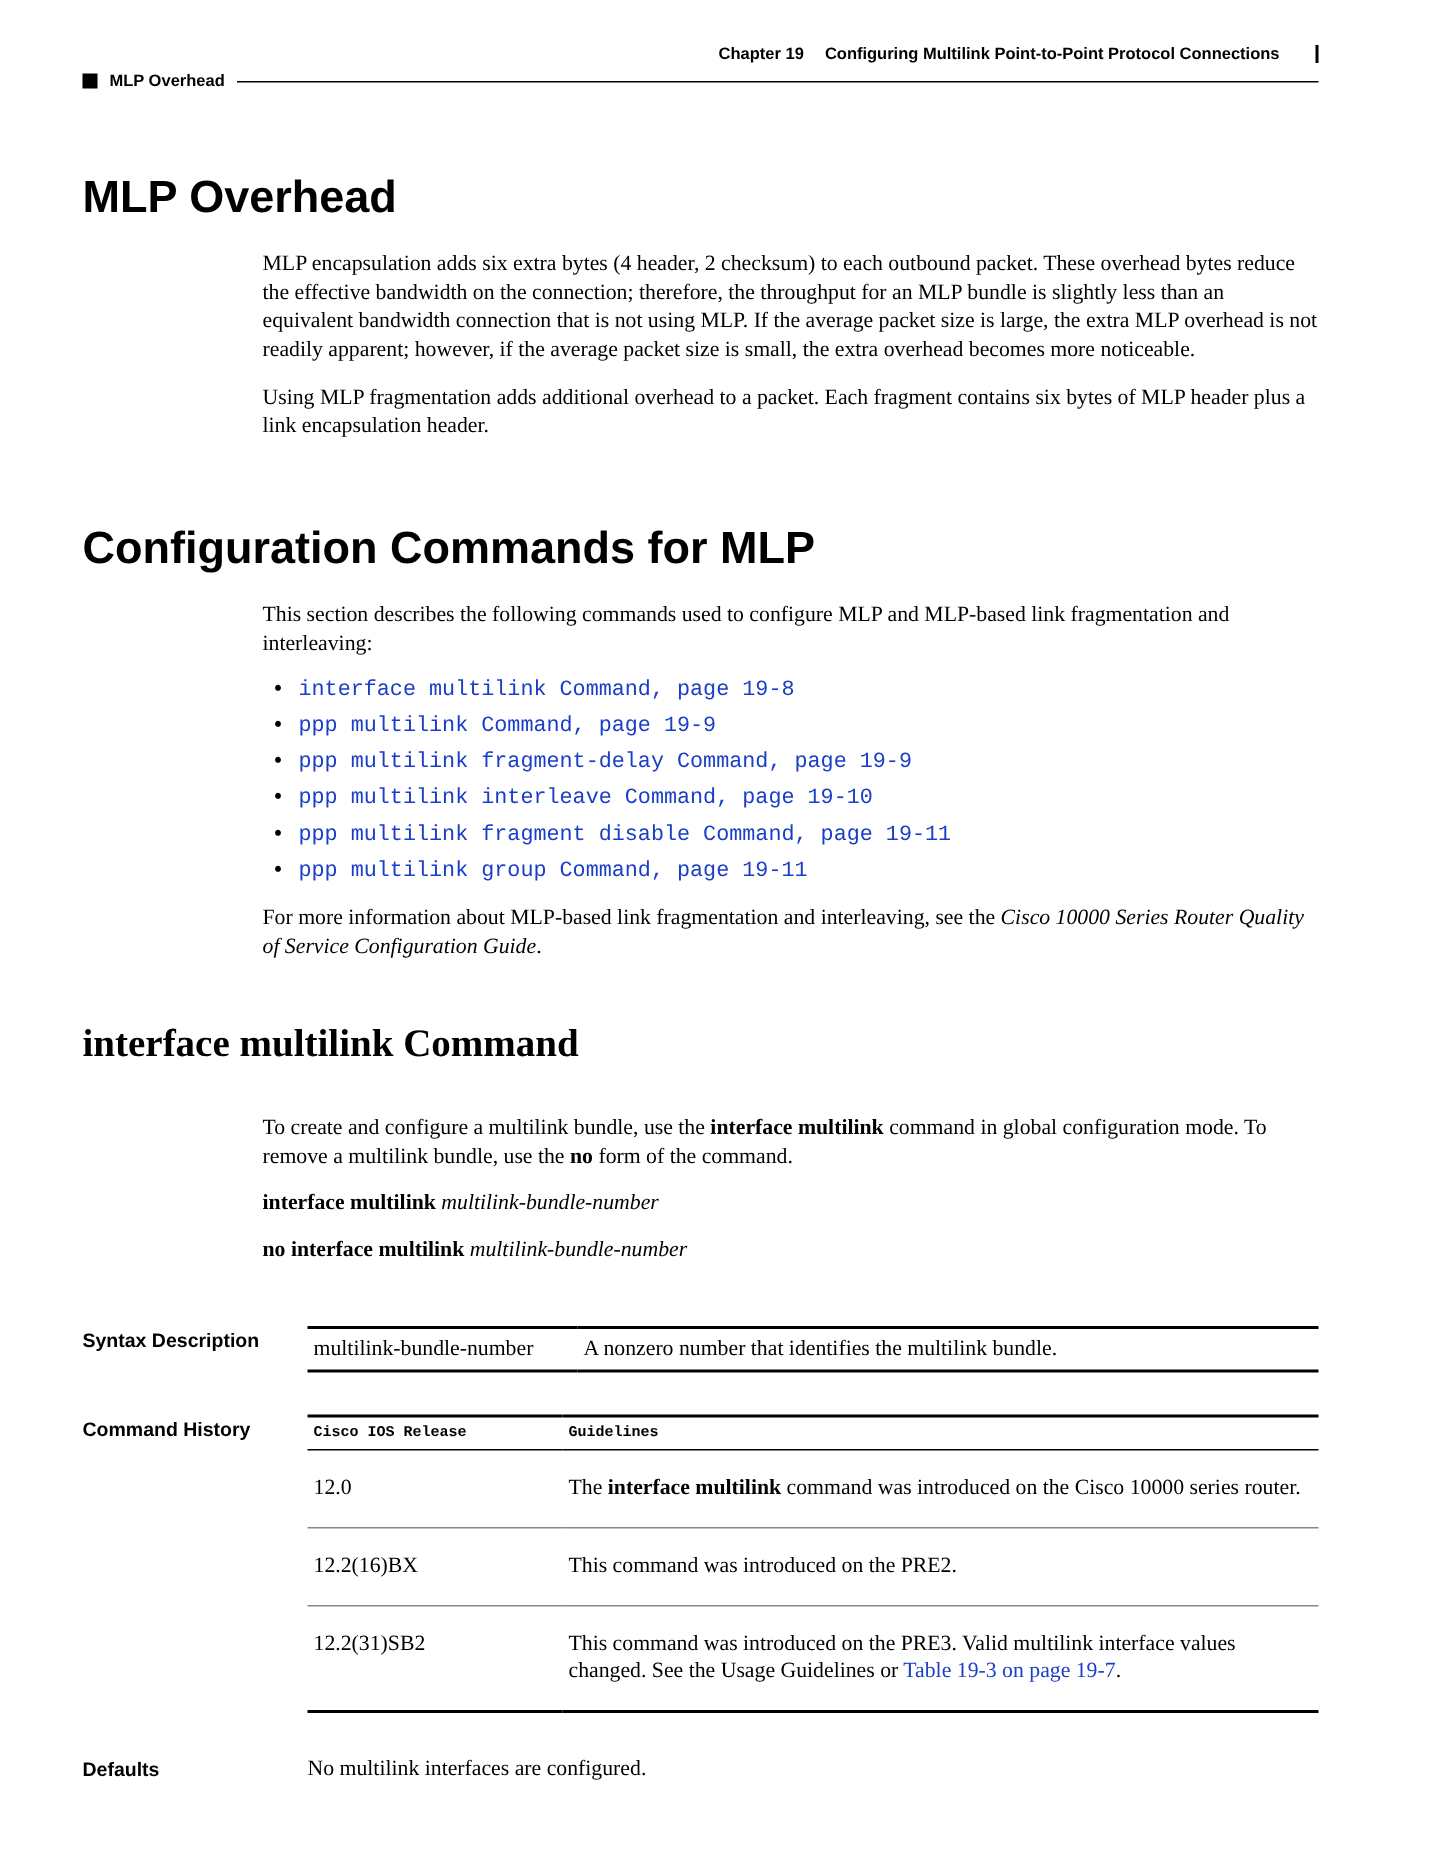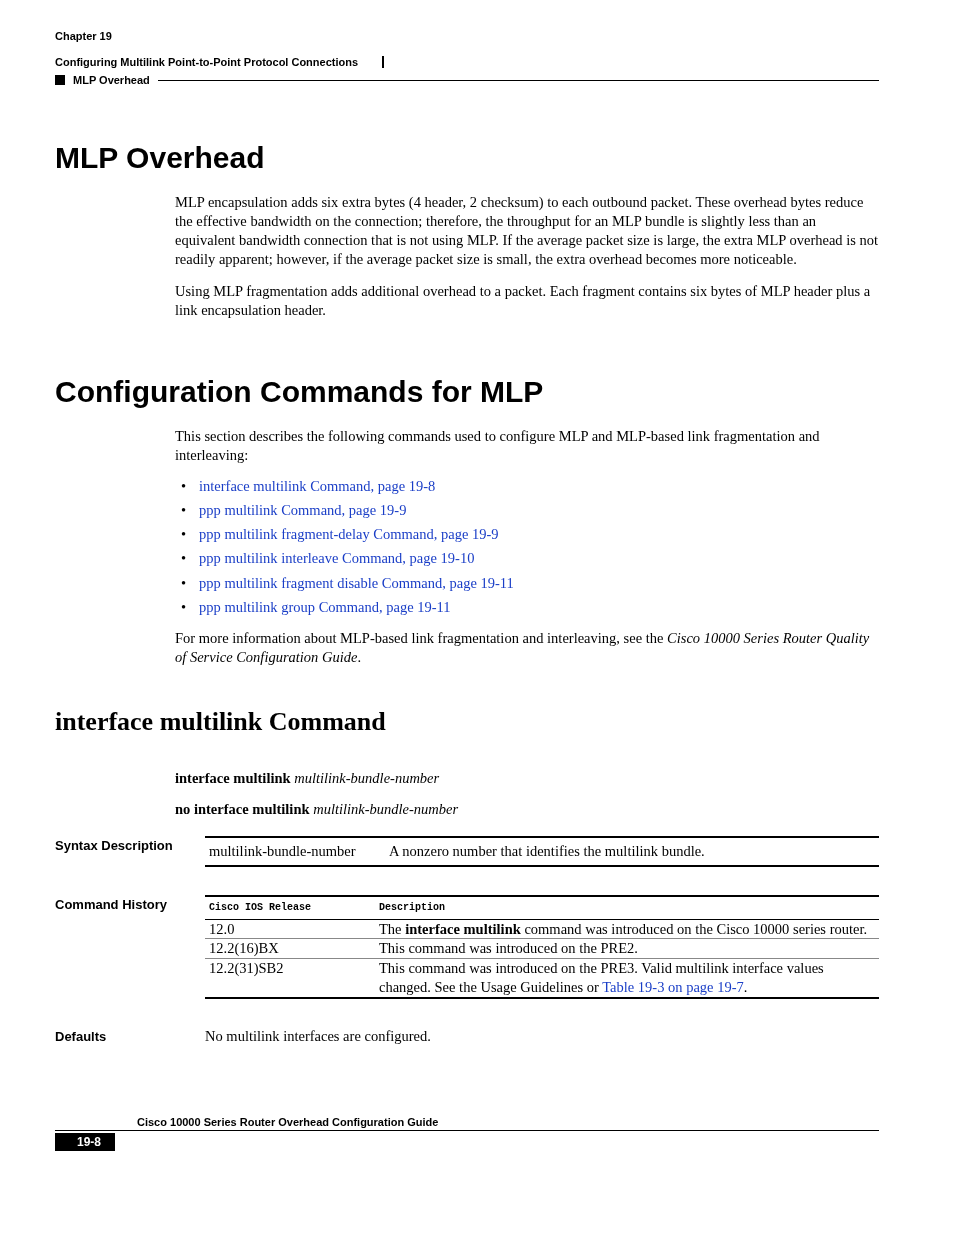--- a/index.html
+++ b/index.html
@@ -16,21 +16,20 @@
     box-sizing: border-box;
   }
   .top-header {
     display: flex;
     justify-content: flex-end;
     font-family: Arial, Helvetica, sans-serif;
     font-weight: bold;
     font-size: 11px;
     gap: 14px;
     align-items: baseline;
-    flex-direction: column;
   }
   .top-header .rule-after {
     border-right: 2px solid #000;
     padding-right: 24px;
     height: 12px;
     box-sizing: content-box;
   }
   h1 {
     font-family: Arial, Helvetica, sans-serif;
     font-weight: bold;
@@ -52,20 +51,21 @@
   .body-text .ref-text { font-style: italic; }
   ul.bullets {
     list-style: none;
     padding: 0;
     margin: 0 0 12px 0;
   }
   ul.bullets li {
     padding-left: 24px;
     position: relative;
     margin: 5px 0;
+    font-family: Liberation Mono, monospace;
   }
   ul.bullets li::before {
     content: "•";
     position: absolute;
     left: 6px;
     top: 0;
   }
   a.xref { color: #1a3ec7; text-decoration: none; }
   .syntax-line { margin: 0 0 6px 0; }
   .syntax-line .cmd { font-weight: bold; }
@@ -99,21 +99,21 @@
     font-family: Liberation Mono, monospace;
     font-weight: bold;
     font-size: 10px;
     text-align: left;
     border-top: 2px solid #000;
     border-bottom: 1px solid #000;
     padding: 4px 4px;
   }
   table.cmd-table td {
     border-bottom: 1px solid #888;
-    padding: 0 4px;
+    padding: 16px 4px;
     vertical-align: top;
     line-height: 1.3;
     font-family: Liberation Serif, serif;
   }
   table.cmd-table tr:last-child td { border-bottom: 2px solid #000; }
   table.cmd-table col.c1 { width: 170px; }
 
   table.syntax-table {
     width: 100%;
     border-collapse: collapse;
@@ -193,31 +193,34 @@
       <li><a class="xref" data-name="link-ppp-multilink-fragment-disable">ppp multilink fragment disable Command, page 19-11</a></li>
       <li><a class="xref" data-name="link-ppp-multilink-group">ppp multilink group Command, page 19-11</a></li>
     </ul>
     <p data-name="para-s2-outro">
       <span data-name="outro-pre">For more information about MLP-based link fragmentation and interleaving, see the </span><span class="ref-text" data-name="outro-em">Cisco 10000 Series Router Quality of Service Configuration Guide</span><span data-name="outro-post">.</span>
     </p>
   </div>
 
   <h2 data-name="heading-interface-multilink">interface multilink Command</h2>
   <div class="body-text">
+    <p data-name="para-s3-1">
+      <span data-name="s3-p1-pre">To create and configure a multilink bundle, use the </span><b data-name="s3-p1-b1">interface multilink</b><span data-name="s3-p1-mid"> command in global configuration mode. To remove a multilink bundle, use the </span><b data-name="s3-p1-b2">no</b><span data-name="s3-p1-post"> form of the command.</span>
+    </p>
     <p class="syntax-line" data-name="syntax-line-1">
       <span class="cmd" data-name="syntax1-cmd">interface multilink</span>
       <span class="arg" data-name="syntax1-arg">multilink-bundle-number</span>
     </p>
     <p class="syntax-line" data-name="syntax-line-2">
       <span class="cmd" data-name="syntax2-cmd">no interface multilink</span>
       <span class="arg" data-name="syntax2-arg">multilink-bundle-number</span>
     </p>
   </div>
 
-  <div class="field-row" data-name="syntax-description-row" style="margin-top:17px;">
+  <div class="field-row" data-name="syntax-description-row" style="margin-top:40px;">
     <div class="field-label" data-name="label-syntax-description">Syntax Description</div>
     <div class="field-body">
       <table class="syntax-table" data-name="syntax-table">
         <colgroup>
             <col class="c1">
             <col>
           </colgroup>
         <tbody>
             <tr>
           <td data-name="syntax-param">multilink-bundle-number</td>
@@ -232,21 +235,21 @@
     <div class="field-label" data-name="label-command-history">Command History</div>
     <div class="field-body">
       <table class="cmd-table" data-name="command-history-table">
         <colgroup>
             <col class="c1">
             <col>
           </colgroup>
         <thead>
           <tr>
             <th data-name="col-release">Cisco IOS Release</th>
-            <th data-name="col-description">Description</th>
+            <th data-name="col-description">Guidelines</th>
           </tr>
         </thead>
         <tbody>
           <tr data-name="table-row">
             <td data-name="cell-release">12.0</td>
             <td data-name="cell-desc">
               <span data-name="d0-pre">The </span><b data-name="d0-b">interface multilink</b><span data-name="d0-post"> command was introduced on the Cisco 10000 series router.</span>
             </td>
           </tr>
           <tr data-name="table-row">

